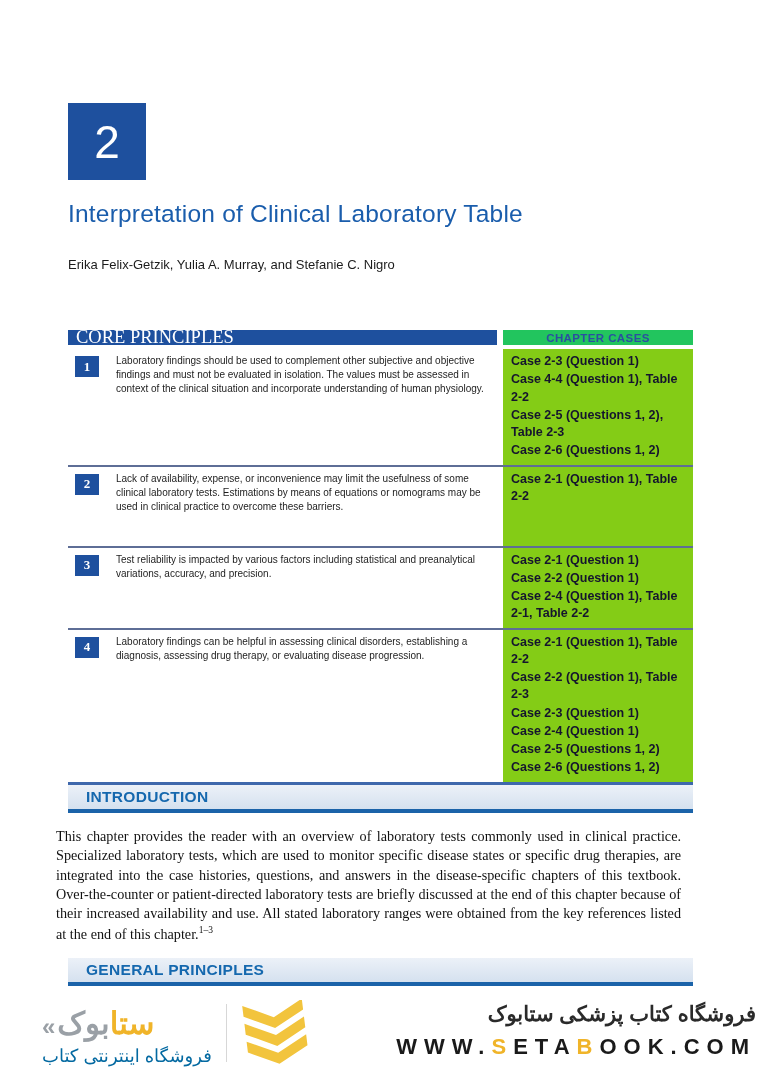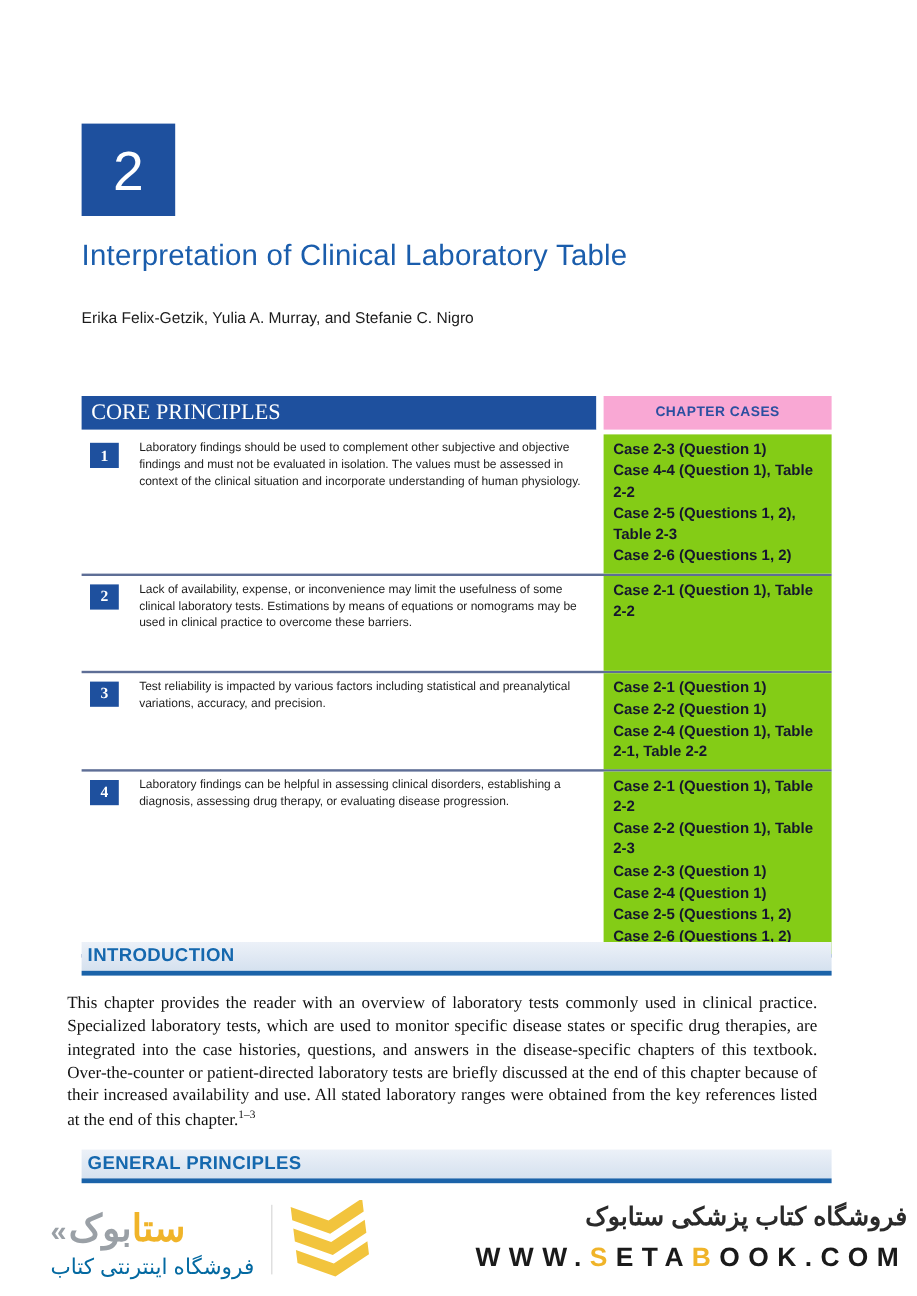--- a/index.html
+++ b/index.html
@@ -9,43 +9,43 @@
   
   .chapter-box{position:absolute;left:68px;top:103px;width:78px;height:77px;background:#1e509e;
                display:flex;align-items:center;justify-content:center;}
   .chapter-box span{color:#ffffff;font-size:46px;font-weight:400;}
   .page-title{position:absolute;left:68px;top:200px;width:640px;color:#1a5dac;font-size:24.5px;
               font-weight:400;letter-spacing:0.2px;}
   .authors{position:absolute;left:68px;top:257px;width:640px;color:#1c1c1c;font-size:13px;}
 
   
   .cp-table{position:absolute;left:68px;top:330px;width:625px;}
-  .cp-head{display:flex;height:28px;margin-bottom:4px;}
+  .cp-head{display:flex;height:15px;margin-bottom:4px;}
   .cp-head-left{width:429px;background:#1e509e;color:#ffffff;
                 font-family:"Liberation Serif",serif;font-size:18.5px;
                 display:flex;align-items:center;padding-left:8px;box-sizing:border-box;}
   .cp-head-gap{width:6px;background:#ffffff;}
-  .cp-head-right{width:190px;background:#f9a8d4;color:#2b4fa0;font-size:11.5px;font-weight:bold;
+  .cp-head-right{width:190px;background:#22c55e;color:#2b4fa0;font-size:11.5px;font-weight:bold;
                  letter-spacing:0.4px;display:flex;align-items:center;justify-content:center;}
   .t-row{display:flex;}
   .t-row + .t-row{border-top:2px solid #5e6e96;}
   .t-left{width:435px;box-sizing:border-box;display:flex;padding:5px 10px 5px 7px;}
   .badge{width:24px;height:21px;background:#1e509e;color:#ffffff;flex:0 0 24px;
          font-family:"Liberation Serif",serif;font-weight:bold;font-size:13px;
          display:flex;align-items:center;justify-content:center;margin-top:2px;}
   .t-principle{margin-left:17px;font-size:10px;line-height:1.42;color:#1d1d1d;}
   .t-cases{width:190px;box-sizing:border-box;background:#84cc16;padding:4px 6px 4px 8px;}
   .case-line{font-size:12.5px;font-weight:bold;color:#15152e;line-height:1.38;margin-bottom:1px;}
   .cp-bottom{border-bottom:3px solid #3f68ac;}
 
   
   .sec-head{position:absolute;left:68px;width:625px;box-sizing:border-box;
             background:linear-gradient(#ecf1f8,#d5e1ef);
             border-bottom:4px solid #1b63a9;height:28px;
-            display:flex;align-items:center;padding-left:5px;}
+            display:flex;align-items:center;padding-left:18px;}
   .sec-head span{color:#1568ae;font-size:15.5px;font-weight:bold;letter-spacing:0.3px;}
   .intro-head{top:785px;}
   .gp-head{top:958px;}
 
   .intro-par{position:absolute;left:56px;top:827px;width:625px;
              font-family:"Liberation Serif",serif;font-size:14.2px;line-height:1.36;
              text-align:justify;color:#111111;}
   .intro-par sup{font-size:9.5px;}
 
   

